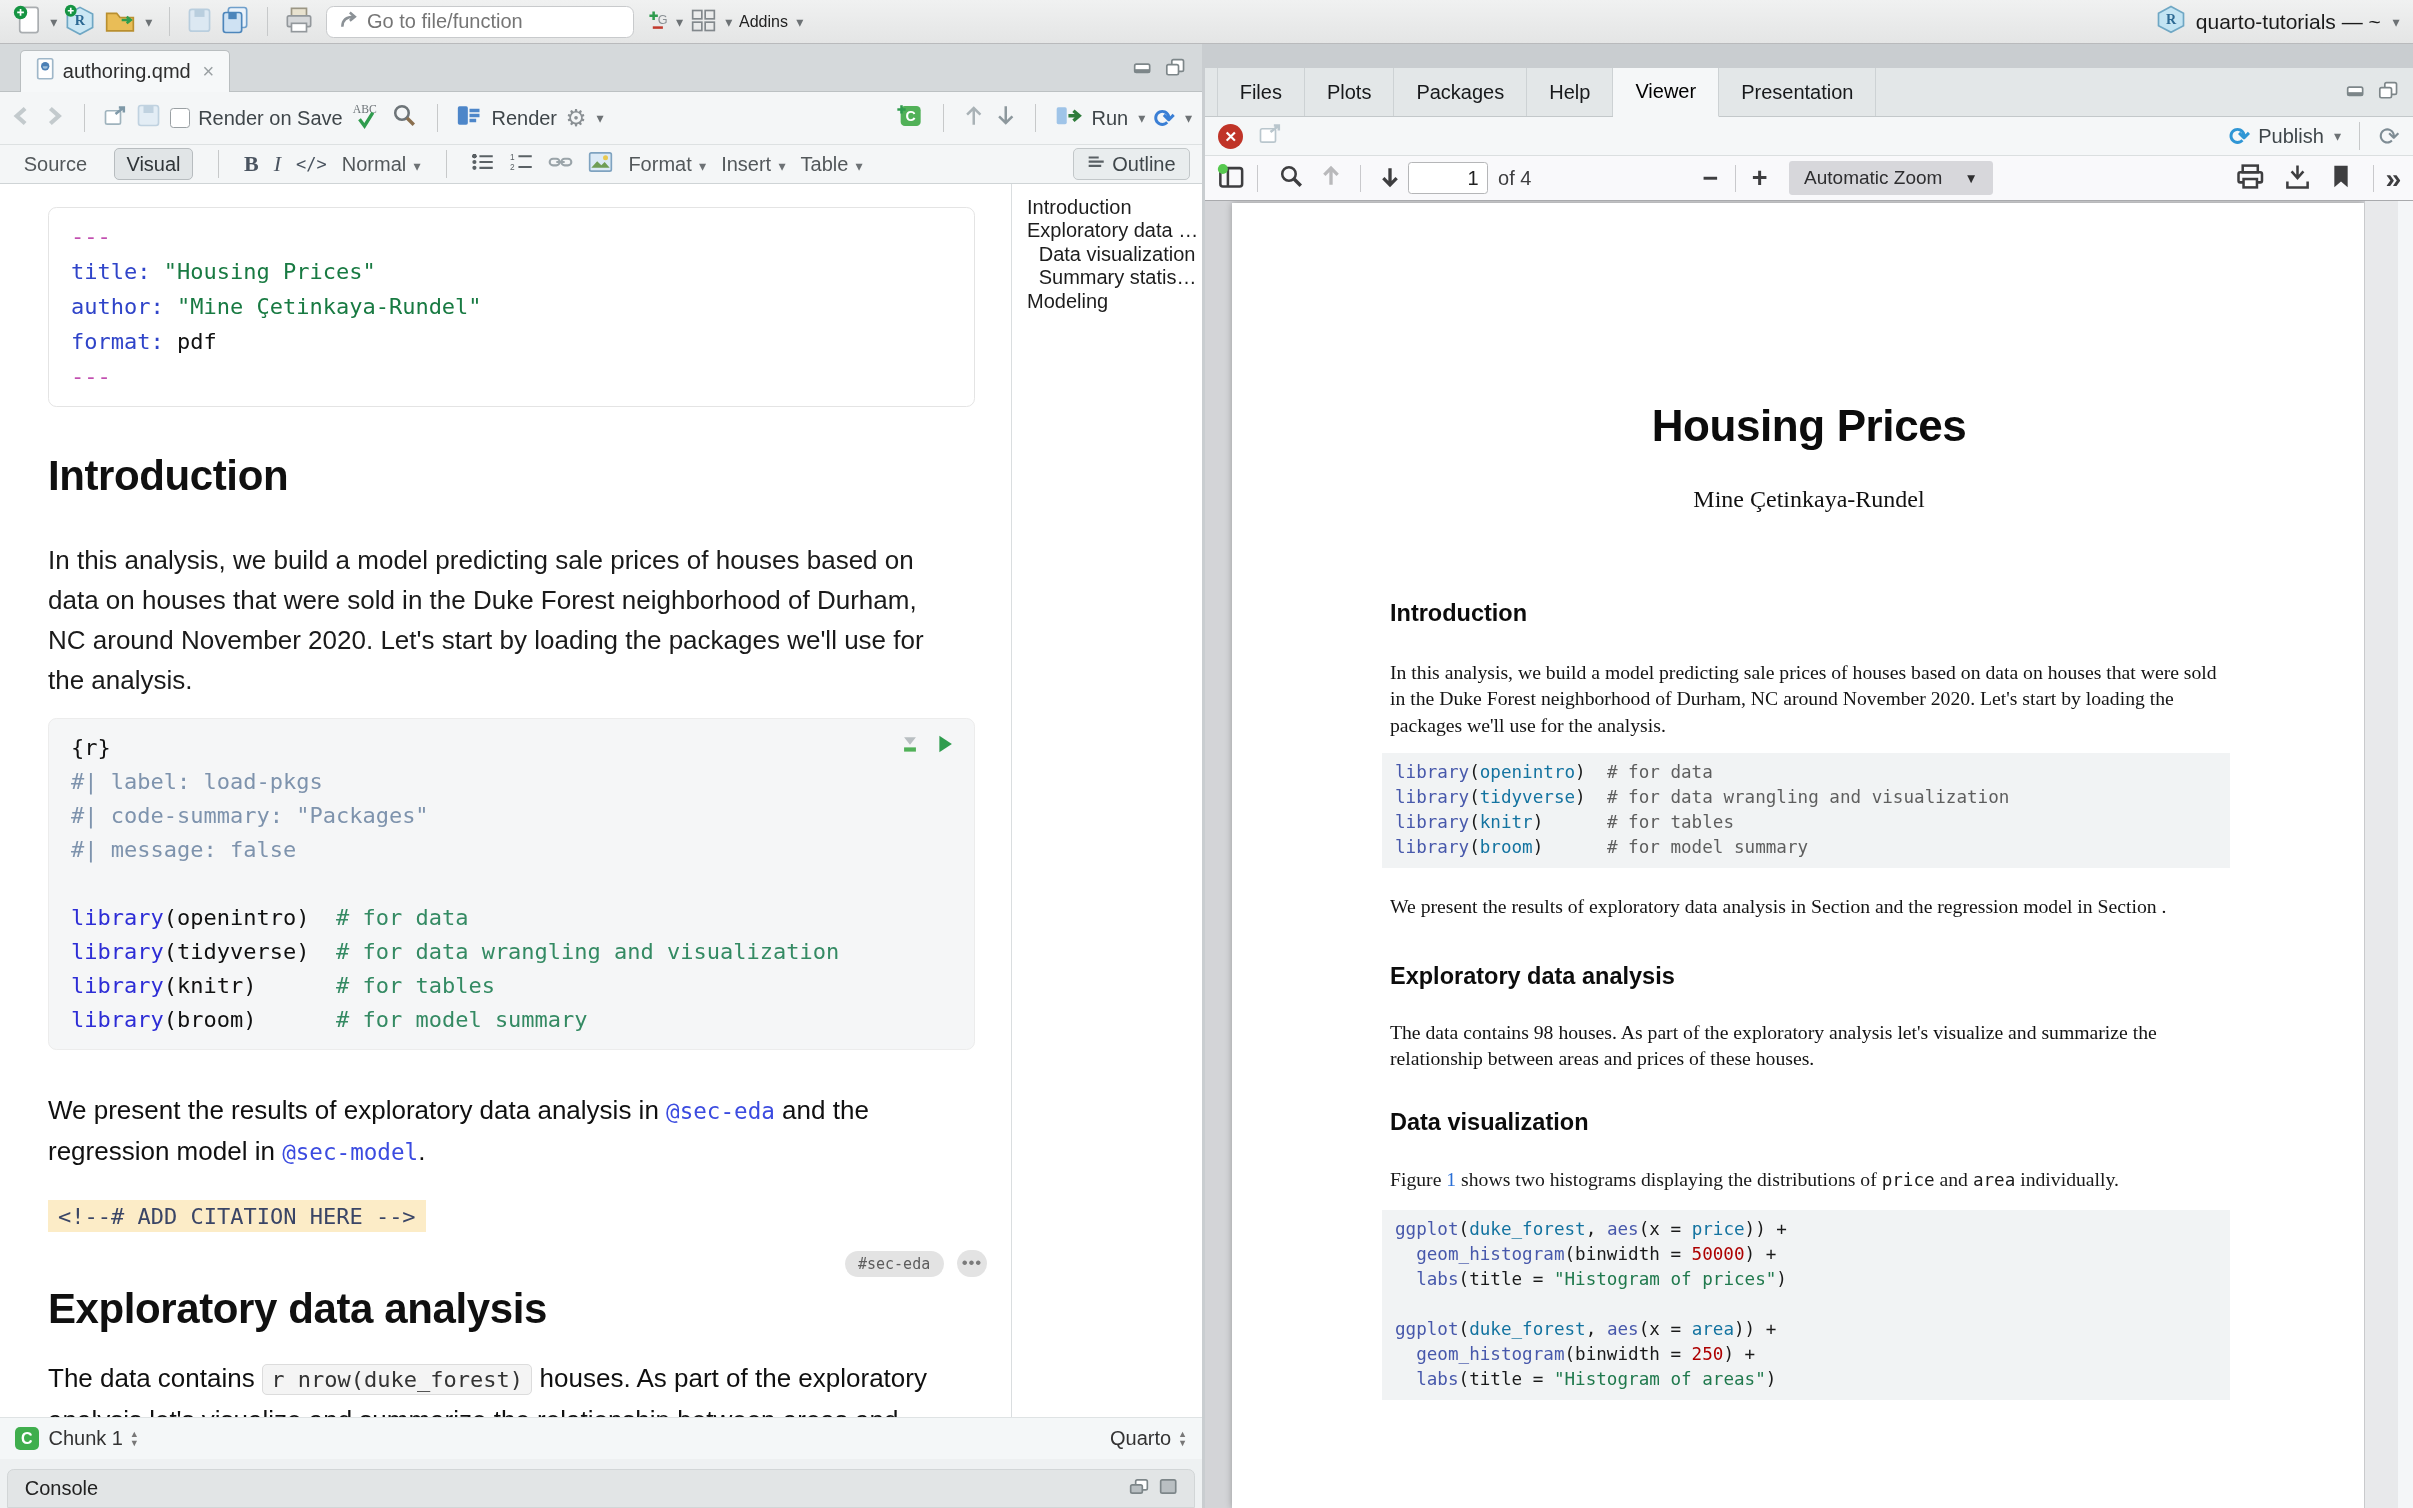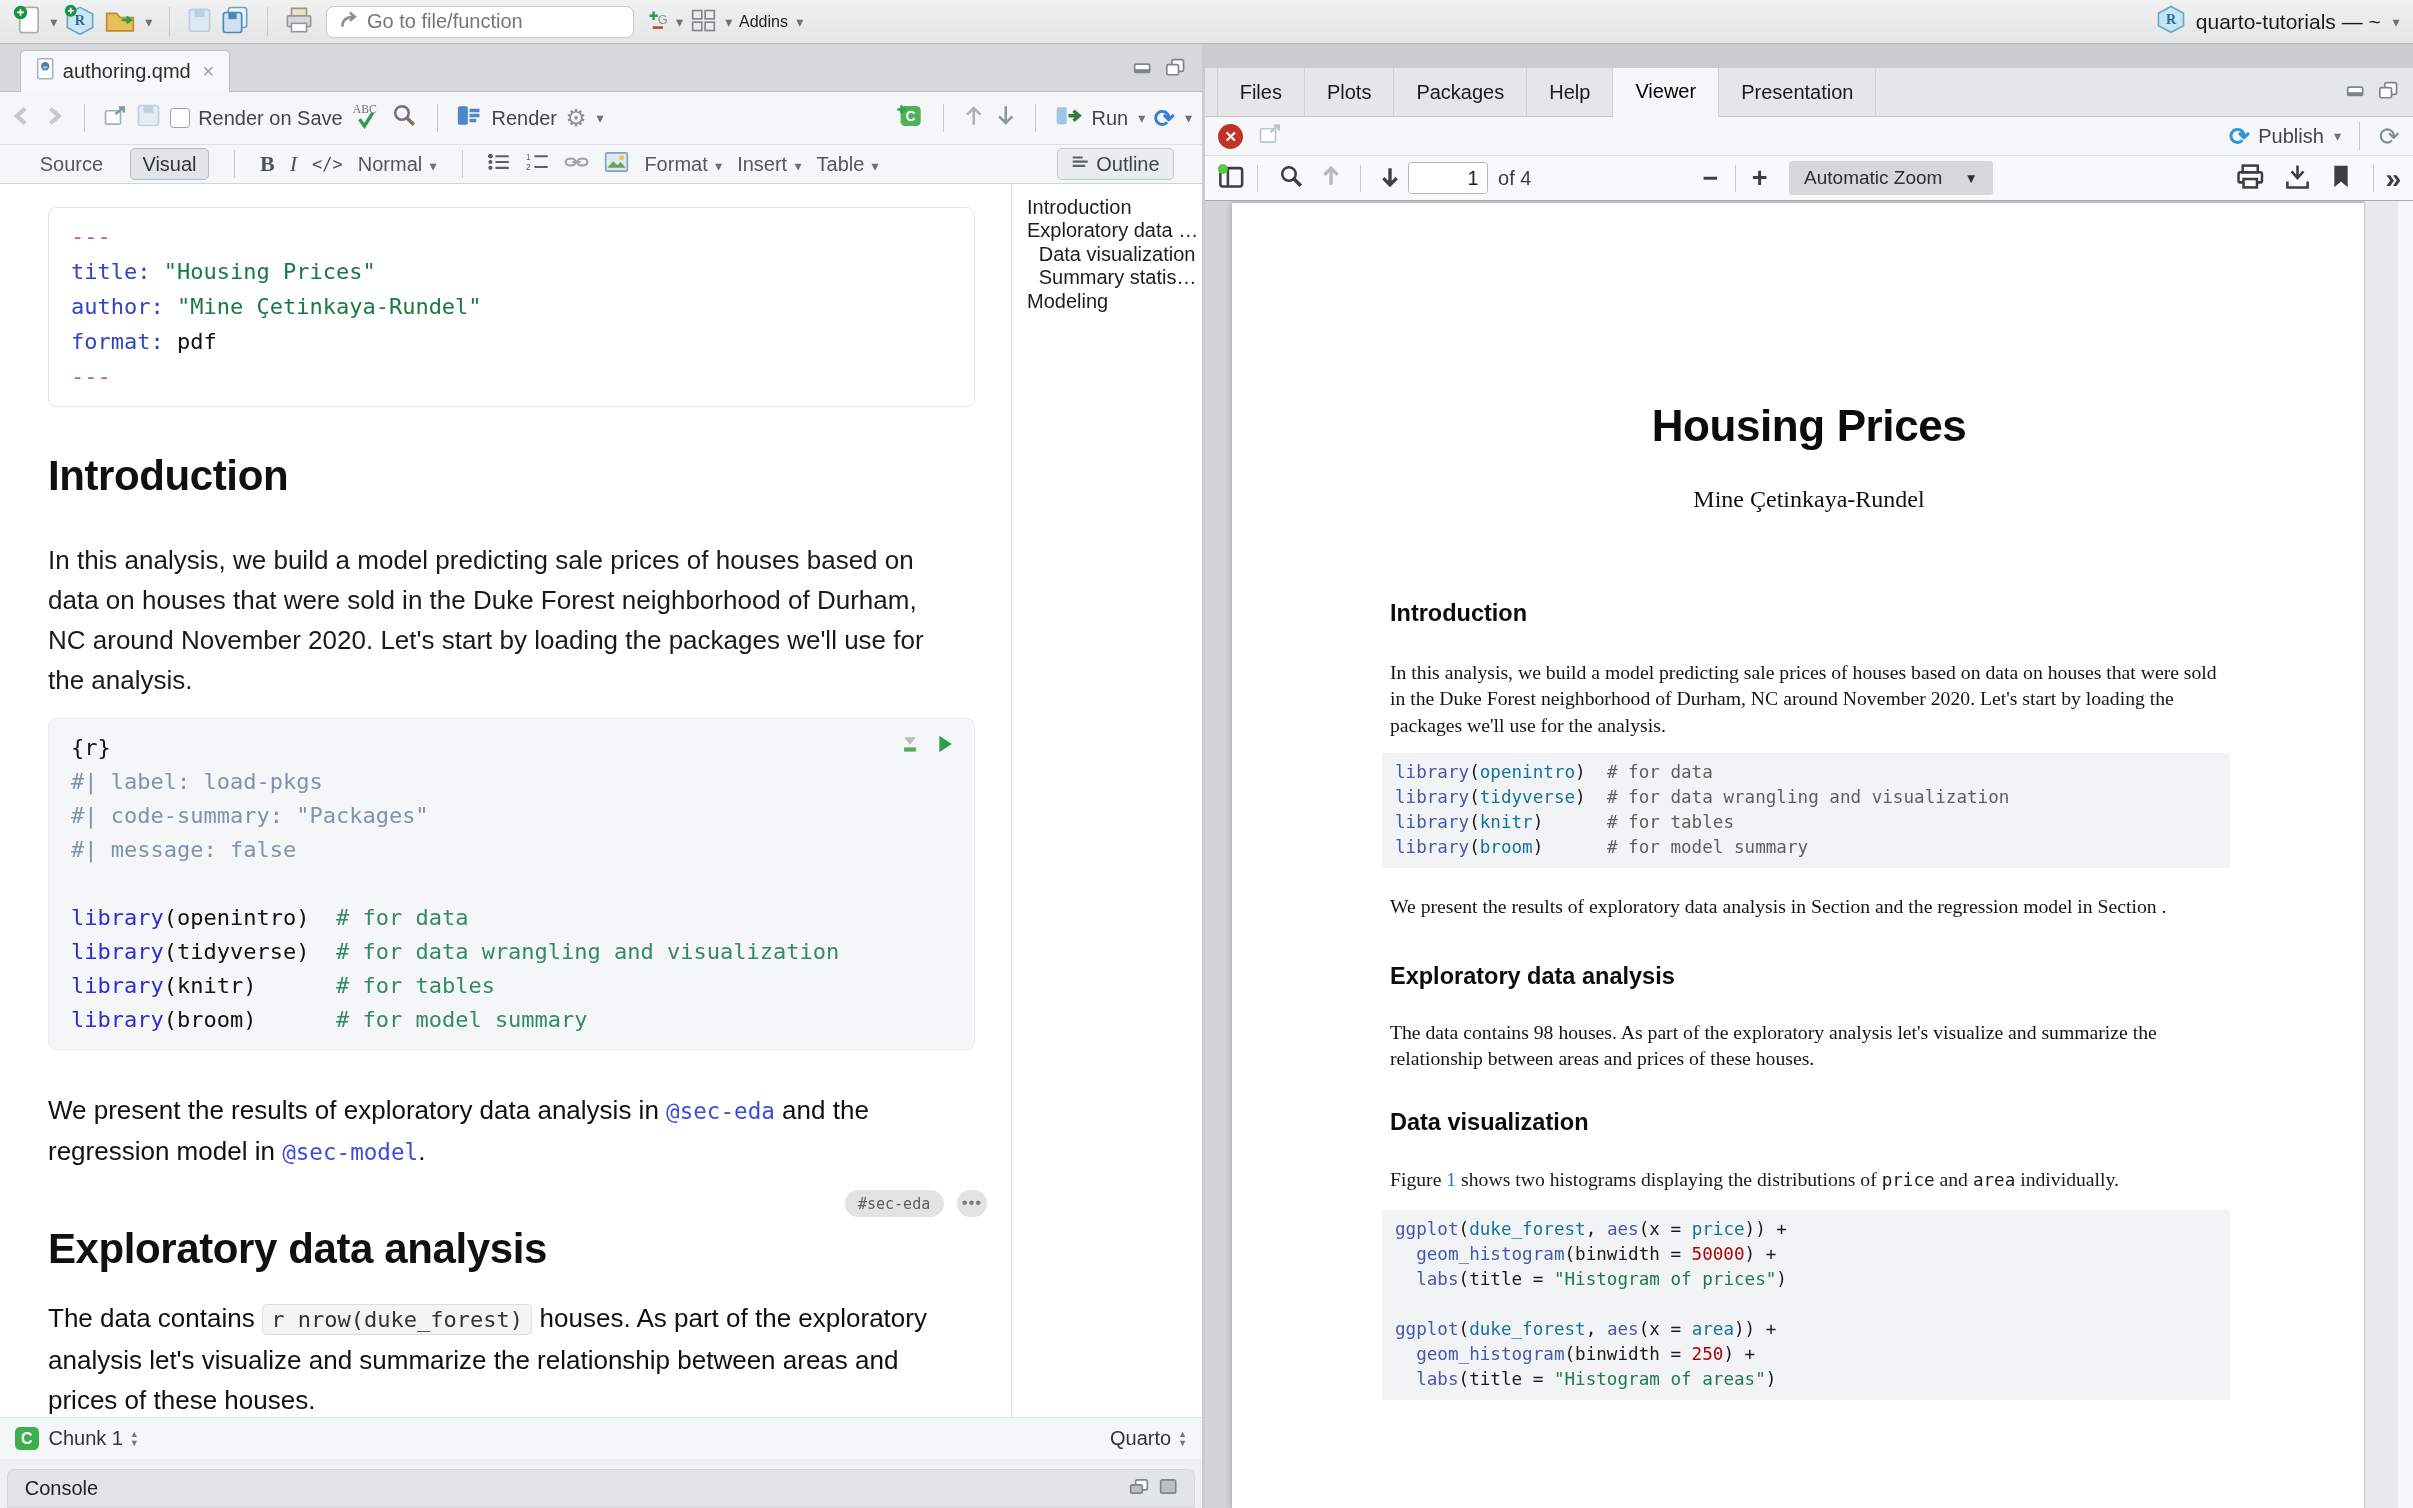--- a/index.html
+++ b/index.html
@@ -26,21 +26,21 @@
   .tabbar { height:48px; background:#d5d9db; border-bottom:0.8px solid #bcc1c3; display:flex; align-items:flex-end; padding:0 6.7px; position:relative; }
   .doc-tab { height:42px; background:#f6f8f9; border:0.8px solid #b9bec0; border-bottom:none; border-radius:5px 5px 0 0; display:flex; align-items:center; gap:8.4px; padding:0 15px; margin-left:13.4px; margin-bottom:-0.8px; font-size:20px; color:#2e2e2e; }
   .closex { color:#9aa0a3; font-size:20px; margin-left:3.4px; }
   .pane-ctrls { margin-left:auto; display:flex; gap:11.7px; align-items:center; margin-bottom:11.7px; padding-right:8.4px; }
 
   .edtb { height:53px; background:#f4f6f7; border-bottom:0.8px solid #dde1e2; display:flex; align-items:center; padding:0 10px; font-size:20px; color:#3f464a; }
   .edtb .grp { display:flex; align-items:center; gap:8.4px; }
   .chkbox { width:20px; height:20px; border:0.8px solid #9aa0a4; border-radius:3.4px; background:#fff; }
   .spacer { flex:1; }
 
-  .fmtb { height:39px; background:#f4f6f7; border-bottom:0.8px solid #cfd4d6; display:flex; align-items:center; padding:0 28px; font-size:20px; color:#53585b; }
+  .fmtb { height:39px; background:#f4f6f7; border-bottom:0.8px solid #cfd4d6; display:flex; align-items:center; padding:0 12px; font-size:20px; color:#53585b; }
   .fmtb .grp { display:flex; align-items:center; gap:15px; }
   .btn { padding:3.4px 11.7px; border-radius:5px; }
   .btn.active { background:#e1e5e7; border:0.8px solid #b7bcbf; color:#2f3438; }
   .bold-b { font-weight:bold; font-family:"Liberation Serif",serif; font-size:22px; color:#4a5460; }
   .ital-i { font-style:italic; font-family:"Liberation Serif",serif; font-size:22px; color:#4a5460; }
   .code-lbl { font-family:"DejaVu Sans Mono",monospace; font-size:17px; color:#4a5460; }
   .outline-btn { margin-left:auto; display:flex; align-items:center; gap:6.7px; background:#e9edee; border:0.8px solid #c2c7c9; border-radius:5px; padding:3.4px 13.4px; color:#3f464a; }
 
   .edbody { flex:1; display:flex; overflow:hidden; background:#fff; }
   .edcontent { width:1011px; overflow:hidden; padding:0 0 0 48px; position:relative; }
@@ -390,20 +390,23 @@
                 <div class="cl">&nbsp;</div>
                 <div class="cl"><span class="tk-fn">library</span><span class="tk-pl">(</span><span class="tk-pl">openintro</span><span class="tk-pl">)</span><span class="tk-pl">  </span><span class="tk-cm"># for data</span></div>
                 <div class="cl"><span class="tk-fn">library</span><span class="tk-pl">(</span><span class="tk-pl">tidyverse</span><span class="tk-pl">)</span><span class="tk-pl">  </span><span class="tk-cm"># for data wrangling and visualization</span></div>
                 <div class="cl"><span class="tk-fn">library</span><span class="tk-pl">(</span><span class="tk-pl">knitr</span><span class="tk-pl">)</span><span class="tk-pl">      </span><span class="tk-cm"># for tables</span></div>
                 <div class="cl"><span class="tk-fn">library</span><span class="tk-pl">(</span><span class="tk-pl">broom</span><span class="tk-pl">)</span><span class="tk-pl">      </span><span class="tk-cm"># for model summary</span></div>
               </div>
           </div>
 
           <p class="edp" style="margin-top:40px;"><span class="tk-pl">We present the results of exploratory data analysis in </span><span class="tk-ref">@sec-eda</span><span class="tk-pl"> and the regression model in </span><span class="tk-ref">@sec-model</span><span class="tk-pl">.</span></p>
 
+          <div>
+            <span class="citation">&lt;!--# ADD CITATION HERE --&gt;</span>
+          </div>
 
           <div class="badgerow">
             <span class="pill">#sec-eda</span>
             <span class="dotsbtn">•••</span>
           </div>
 
           <div class="edh1" style="margin-top:6.7px;">Exploratory data analysis</div>
 
           <p class="edp" style="margin-top:25px;"><span class="tk-pl">The data contains </span><span class="tk-chip">r nrow(duke_forest)</span><span class="tk-pl"> houses. As part of the exploratory analysis let's visualize and summarize the relationship between areas and prices of these houses.</span></p>
 

